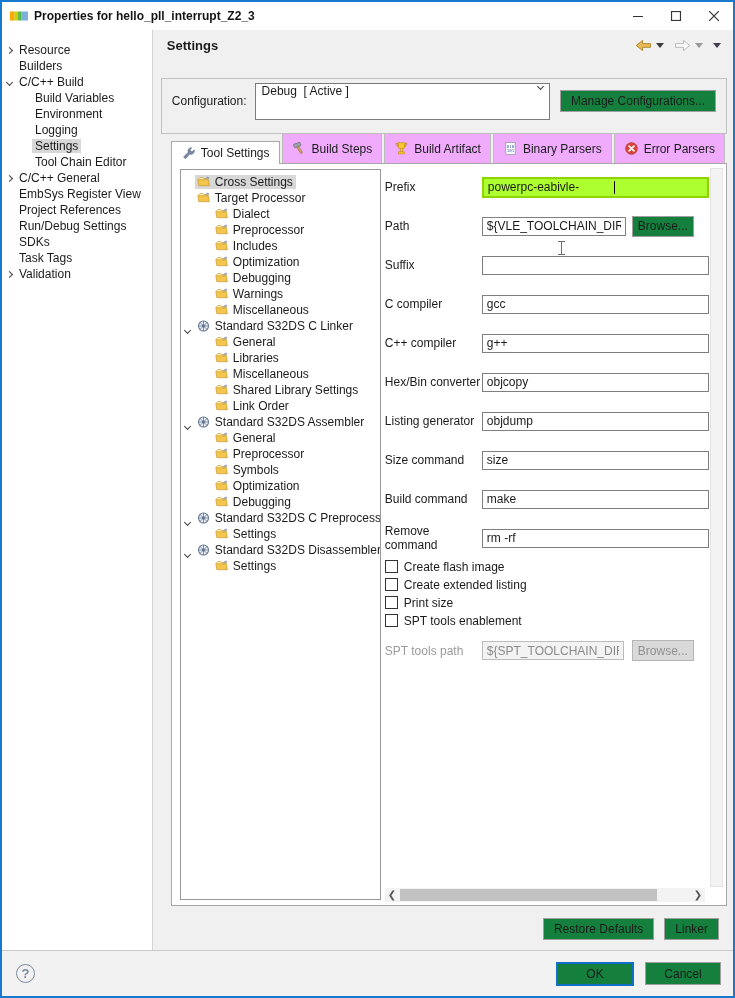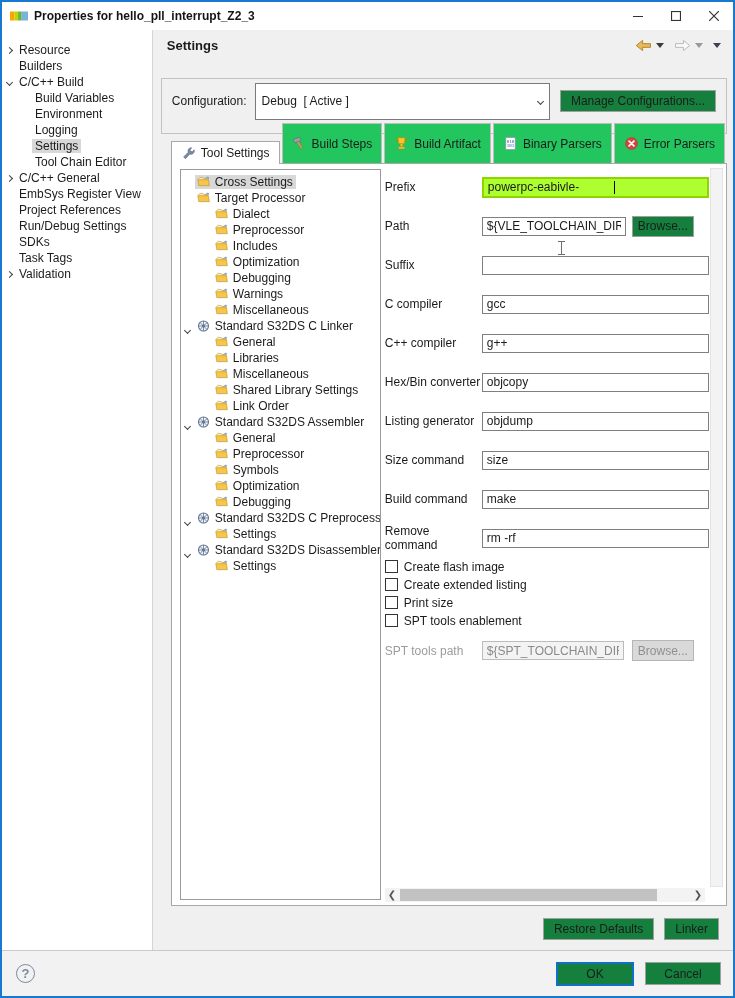--- a/index.html
+++ b/index.html
@@ -35,29 +35,29 @@
   .rightpanel { flex:1; background:#f0f0f0; display:flex; flex-direction:column; }
   .panel-header { height:30px; display:flex; align-items:center; padding:0 12px 0 14px; }
   .panel-title { font-weight:700; font-size:13px; }
   .nav-arrows { margin-left:auto; display:flex; align-items:center; gap:4px; }
   .dd-tri { width:0; height:0; border-left:4px solid transparent; border-right:4px solid transparent; border-top:5px solid #3c3c3c; display:inline-block; }
   .dd-tri.gray { border-top-color:#9a9a9a; }
   .dd-tri.menu { border-top-color:#463c52; margin-left:6px; }
 
   .config-box { margin:18px 6px 0 8px; height:56px; border:1px solid #c2c2c2; display:flex; align-items:center; padding:0 10px 10px 10px; }
   .config-label { flex:0 0 auto; margin-right:8px; }
-  .config-select { flex:1; height:37px; background:#ffffff; border:1px solid #7a7a7a; display:flex; align-items:center; padding:0 6px; cursor:default; }
+  .config-select { flex:1; height:37px; background:#ffffff; border:1px solid #7a7a7a; display:flex; padding:0 6px; cursor:default; }
   .config-select .val { white-space:pre; }
   .config-select .selchev { margin-left:auto; }
   .btn { font-family:"Liberation Sans",sans-serif; font-size:12px; background:#15803d; border:1px solid #9f9f9f; height:22px; padding:0 10px; color:#1b1b1b; }
   .manage-btn { margin-left:10px; flex:0 0 auto; }
 
   
   .tabs { display:flex; align-items:flex-end; margin:6px 6px 0 18px; height:23px; position:relative; z-index:2; }
-  .tab { display:flex; align-items:center; gap:5px; height:40px; padding:0 9px; border:1px solid #bdbdbd; border-bottom:none; background:#22c55e; margin-right:2px; white-space:nowrap; }
+  .tab { display:flex; align-items:center; gap:5px; height:30px; padding:0 9px; border:1px solid #bdbdbd; border-bottom:none; background:#f0abfc; margin-right:2px; white-space:nowrap; }
   .tab.active { background:#ffffff; height:23px; margin-bottom:-1px; border-color:#a8a8a8; }
   .tab-icon { width:15px; height:15px; display:inline-flex; }
   .tab-icon svg { width:15px; height:15px; }
 
   
   .content-box { flex:1; margin:0 6px 0 18px; background:#ffffff; border:1px solid #a8a8a8; position:relative; }
   .tool-tree-panel { position:absolute; left:8px; top:5px; width:201px; bottom:5px; border:1px solid #9a9a9a; background:#ffffff; overflow:hidden; padding-top:3px; }
   .tool-row { height:16px; display:flex; align-items:flex-end; white-space:nowrap; }
   .tool-row .icon { width:15px; height:14px; display:inline-flex; margin-right:4px; flex:0 0 15px; }
   .tool-row .icon svg { width:15px; height:14px; }

